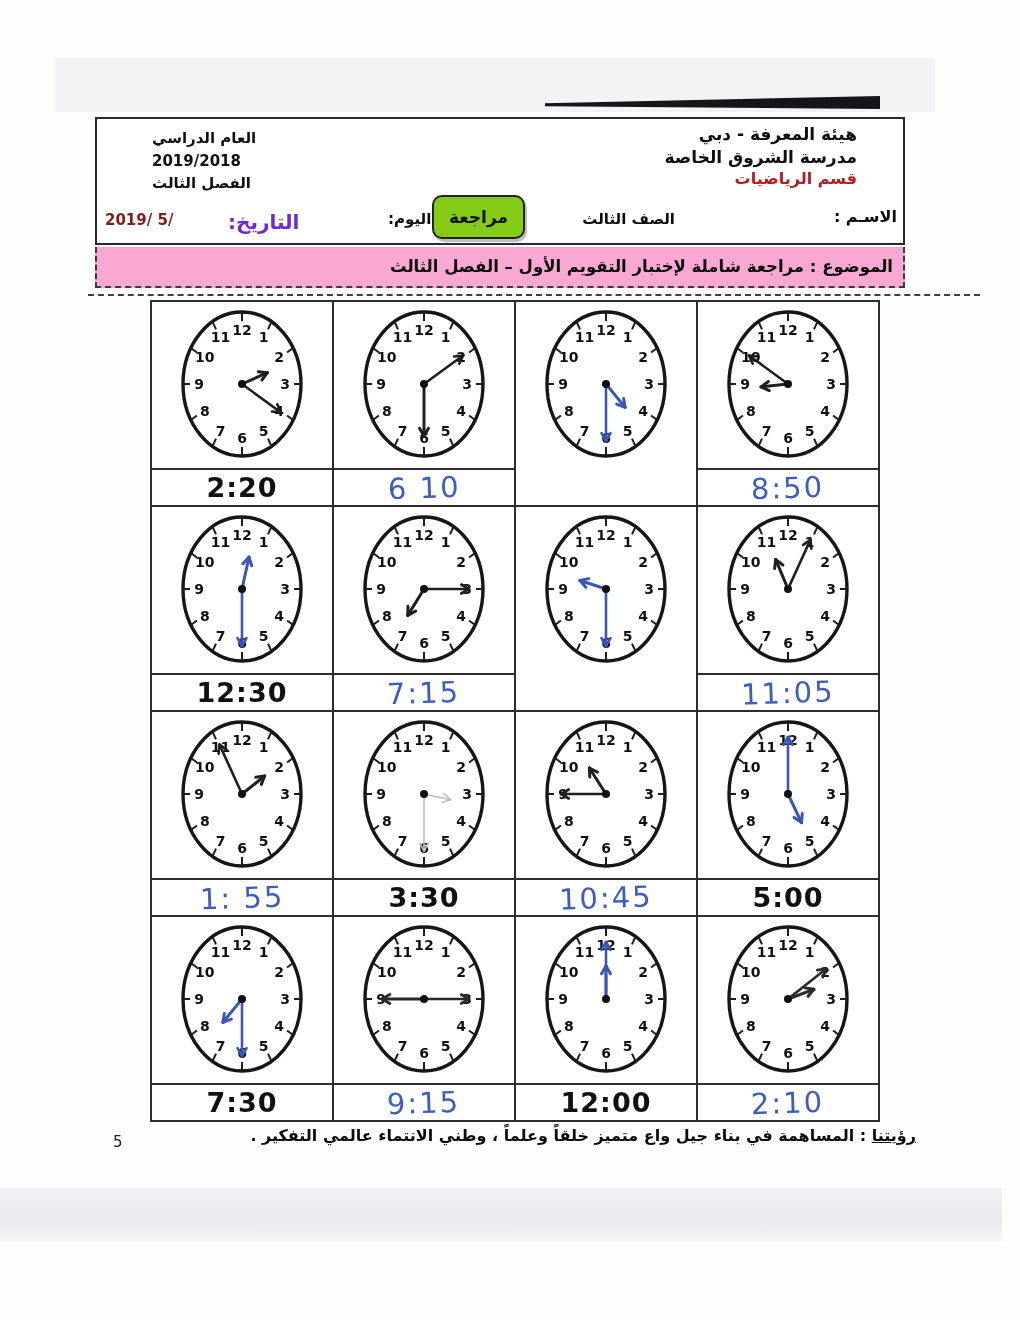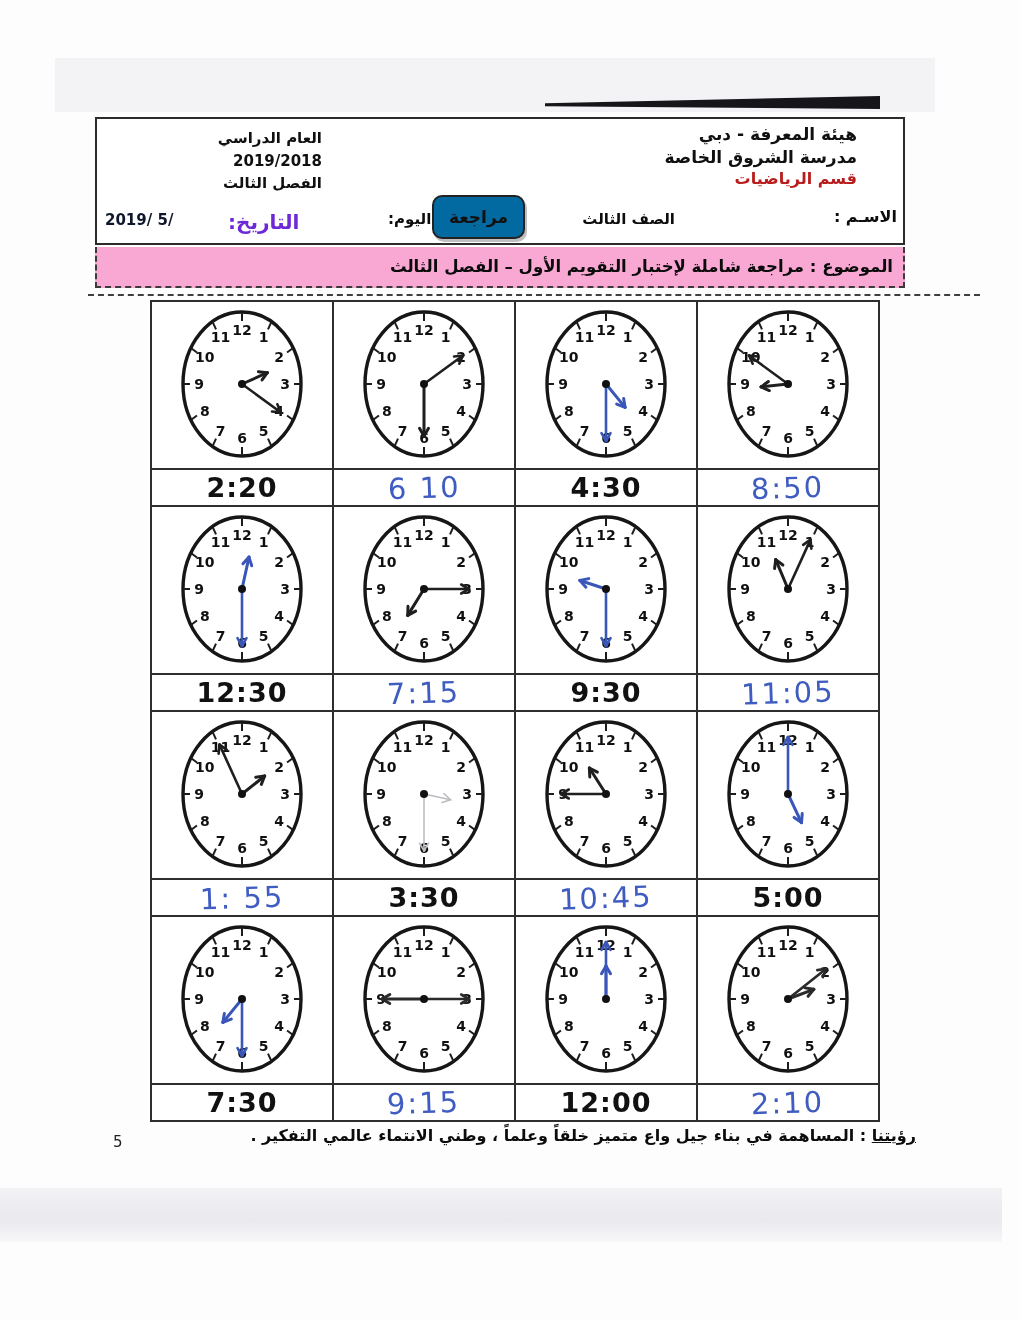--- a/index.html
+++ b/index.html
@@ -9,34 +9,34 @@
   .wedge{position:absolute;left:545px;top:96px;width:335px;height:13px;background:#15151a;
          clip-path:polygon(0 55%,100% 0,100% 100%,0 78%);}
   .band-bottom{position:absolute;left:0;top:1188px;width:1002px;height:54px;
          background:linear-gradient(180deg,#f2f2f5 0%,#e9e9ee 60%,#f7f7f9 100%);}
 
   .header-box{position:absolute;left:95px;top:117px;width:810px;height:128px;
               border:2.5px solid #2b2b2b;background:#fff;box-sizing:border-box;}
   .school-block{position:absolute;right:46px;top:4px;text-align:right;direction:rtl;}
   .school-line{font-weight:700;font-size:17px;color:#101010;line-height:1.35;}
   .dept-line{font-weight:700;font-size:16px;color:#b91c1c;line-height:1.3;}
-  .year-block{position:absolute;left:55px;top:8px;width:170px;text-align:right;direction:rtl;
+  .year-block{position:absolute;left:55px;top:8px;width:170px;text-align:left;direction:rtl;
               font-weight:700;font-size:15px;color:#101010;line-height:1.5;}
   .logo-block{position:absolute;left:330px;top:0px;width:120px;text-align:center;}
   .logo-ar{font-size:9px;font-weight:700;color:#444;line-height:1;}
   .logo-en{font-size:6px;color:#8a8a8a;letter-spacing:.5px;line-height:1.4;}
   .name-label{position:absolute;right:6px;top:88px;font-weight:700;font-size:16px;direction:rtl;color:#0d0d0d;}
   .class-label{position:absolute;right:228px;top:91px;font-weight:700;font-size:15px;direction:rtl;color:#0d0d0d;}
   .review-badge{position:absolute;left:335px;top:76px;width:93px;height:44px;border:2.5px solid #222;
-                border-radius:10px;background:#0369a1;display:flex;align-items:center;justify-content:center;
+                border-radius:10px;background:#84cc16;display:flex;align-items:center;justify-content:center;
                 font-weight:700;font-size:17px;color:#111;box-sizing:border-box;
                 box-shadow:2px 3px 0 rgba(0,0,0,.25);}
   .day-label{position:absolute;left:291px;top:91px;font-weight:700;font-size:15px;direction:rtl;color:#0d0d0d;}
   .date-label{position:absolute;left:131px;top:91px;font-weight:700;font-size:20px;direction:rtl;color:#6d28d9;}
-  .date-value{position:absolute;left:8px;top:92px;font-weight:700;font-size:15px;direction:ltr;color:#0f172a;}
+  .date-value{position:absolute;left:8px;top:92px;font-weight:700;font-size:15px;direction:ltr;color:#7f1d1d;}
 
   .subject-box{position:absolute;left:95px;top:247px;width:810px;height:41px;
                border:2.5px dashed #3a3a3a;border-top:none;box-sizing:border-box;direction:rtl;
                display:flex;align-items:center;padding-right:10px;
                font-weight:700;font-size:16.5px;color:#0b0b0b;background:#f9a8d4;}
   .dashed-line{position:absolute;left:88px;top:294px;width:892px;height:0;border-top:2.5px dashed #3f3f3f;}
 
   .clock-grid{position:absolute;left:150px;top:300px;display:grid;grid-template-columns:repeat(4,182px);
               border-top:2px solid #2e2e2e;border-left:2px solid #2e2e2e;background:#fff;}
   .cell{border-right:2px solid #2e2e2e;border-bottom:2px solid #2e2e2e;box-sizing:border-box;}
@@ -196,23 +196,20 @@
             <text x="89.99999999999999" y="33" text-anchor="middle" font-size="14" font-weight="700" font-family="DejaVu Sans, sans-serif" fill="#101010">12</text>
             <line x1="90" y1="82" x2="90" y2="139" stroke="#3a56b8" stroke-width="2.6" stroke-linecap="round"></line>
             <line x1="90" y1="139" x2="85.5" y2="131.20577136594005" stroke="#3a56b8" stroke-width="2.6" stroke-linecap="round"></line>
             <line x1="90" y1="139" x2="94.5" y2="131.20577136594005" stroke="#3a56b8" stroke-width="2.6" stroke-linecap="round"></line>
             <line x1="90" y1="82" x2="109.09188309203678" y2="105.33452377915606" stroke="#3a56b8" stroke-width="3" stroke-linecap="round"></line>
             <line x1="109.09188309203678" y1="105.33452377915606" x2="100.67347512862983" y2="102.15169369232352" stroke="#3a56b8" stroke-width="3" stroke-linecap="round"></line>
             <line x1="109.09188309203678" y1="105.33452377915606" x2="107.63909082145972" y2="96.45255358000816" stroke="#3a56b8" stroke-width="3" stroke-linecap="round"></line>
             <circle cx="90" cy="82" r="4" fill="#111"></circle>
           </svg>
         </div>
-        <div class="label-area">
-          <span class="lbl-printed">4:30</span>
-        </div>
       </div>
       <div class="cell">
         <div class="clock-area">
           <svg width="180" height="166" viewBox="0 0 180 166">
             <ellipse cx="90" cy="82" rx="59" ry="72" fill="#fff" stroke="#161616" stroke-width="3.4"></ellipse>
             <line x1="119.5" y1="19.646170927520416" x2="116" y2="27.440399561580364" stroke="#1c1c1c" stroke-width="2"></line>
             <text x="111.5" y="40.23462819564031" text-anchor="middle" font-size="14" font-weight="700" font-family="DejaVu Sans, sans-serif" fill="#101010">1</text>
             <line x1="141.09549882328187" y1="45.99999999999999" x2="135.0333209967908" y2="50.49999999999999" stroke="#1c1c1c" stroke-width="2"></line>
             <text x="127.23909236273086" y="59.99999999999999" text-anchor="middle" font-size="14" font-weight="700" font-family="DejaVu Sans, sans-serif" fill="#101010">2</text>
             <line x1="149" y1="82" x2="142" y2="82" stroke="#1c1c1c" stroke-width="2"></line>
@@ -360,23 +357,20 @@
             <text x="89.99999999999999" y="33" text-anchor="middle" font-size="14" font-weight="700" font-family="DejaVu Sans, sans-serif" fill="#101010">12</text>
             <line x1="90" y1="82" x2="90" y2="139" stroke="#3a56b8" stroke-width="2.6" stroke-linecap="round"></line>
             <line x1="90" y1="139" x2="85.5" y2="131.20577136594005" stroke="#3a56b8" stroke-width="2.6" stroke-linecap="round"></line>
             <line x1="90" y1="139" x2="94.5" y2="131.20577136594005" stroke="#3a56b8" stroke-width="2.6" stroke-linecap="round"></line>
             <line x1="90" y1="82" x2="63.92000269019516" y2="73.4589715116168" stroke="#3a56b8" stroke-width="3" stroke-linecap="round"></line>
             <line x1="63.92000269019516" y1="73.4589715116168" x2="72.72766011856709" y2="71.60824986197714" stroke="#3a56b8" stroke-width="3" stroke-linecap="round"></line>
             <line x1="63.92000269019516" y1="73.4589715116168" x2="69.9266033683029" y2="80.16126576759777" stroke="#3a56b8" stroke-width="3" stroke-linecap="round"></line>
             <circle cx="90" cy="82" r="4" fill="#111"></circle>
           </svg>
         </div>
-        <div class="label-area">
-          <span class="lbl-printed">9:30</span>
-        </div>
       </div>
       <div class="cell">
         <div class="clock-area">
           <svg width="180" height="166" viewBox="0 0 180 166">
             <ellipse cx="90" cy="82" rx="59" ry="72" fill="#fff" stroke="#161616" stroke-width="3.4"></ellipse>
             <line x1="119.5" y1="19.646170927520416" x2="116" y2="27.440399561580364" stroke="#1c1c1c" stroke-width="2"></line>
             <text x="111.5" y="40.23462819564031" text-anchor="middle" font-size="14" font-weight="700" font-family="DejaVu Sans, sans-serif" fill="#101010">1</text>
             <line x1="141.09549882328187" y1="45.99999999999999" x2="135.0333209967908" y2="50.49999999999999" stroke="#1c1c1c" stroke-width="2"></line>
             <text x="127.23909236273086" y="59.99999999999999" text-anchor="middle" font-size="14" font-weight="700" font-family="DejaVu Sans, sans-serif" fill="#101010">2</text>
             <line x1="149" y1="82" x2="142" y2="82" stroke="#1c1c1c" stroke-width="2"></line>

